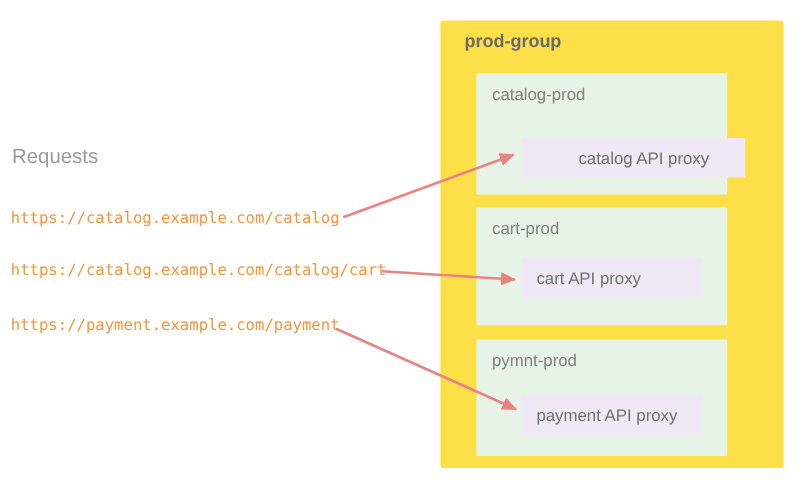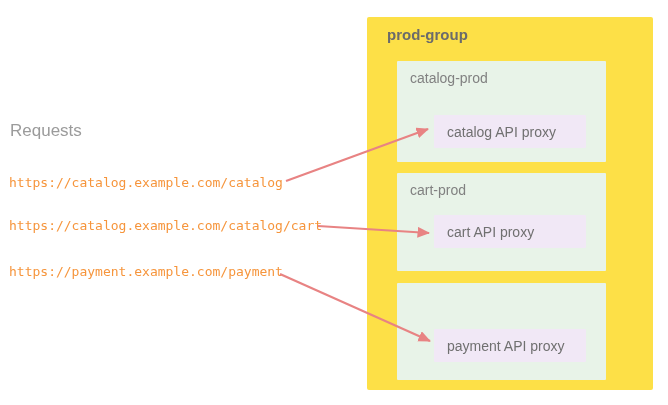--- a/index.html
+++ b/index.html
@@ -41,21 +41,21 @@
   .env-2{top:266px;height:97px;}
   .env-name{
     position:absolute;left:13px;top:9px;
     font-size:14px;color:#818181;
   }
   .proxy-box{
     position:absolute;left:37px;width:152px;height:33px;
     background:#f1e8f6;border-radius:1px;
     display:flex;align-items:center;
   }
-  .env-0 .proxy-box{top:54px;}
+  .env-0 .proxy-box{top:54px;padding-left:35px;}
   .env-1 .proxy-box{top:42px;}
   .env-2 .proxy-box{top:46px;text-align:center;}
   .proxy-label{
     padding-left:13px;
     font-size:14px;color:#707070;
     white-space:nowrap;
   }
   svg.arrows{
     position:absolute;left:0;top:0;
     pointer-events:none;
@@ -83,20 +83,21 @@
     </div>
 
     <div class="env-box env-1">
       <div class="env-name">cart-prod</div>
       <div class="proxy-box">
         <span class="proxy-label">cart API proxy</span>
       </div>
     </div>
 
     <div class="env-box env-2">
+      <div class="env-name">pymnt-prod</div>
       <div class="proxy-box">
         <span class="proxy-label">payment API proxy</span>
       </div>
     </div>
   </div>
 
   <svg class="arrows" id="arrows-layer" width="668" height="405" viewBox="0 0 668 405">
     <defs>
       <marker id="arrowhead" markerUnits="userSpaceOnUse" markerWidth="14" markerHeight="12" refX="11.5" refY="5.5" orient="auto">
         <path d="M0,0 L12.5,5.5 L0,11 Z" fill="#e88383"></path>

